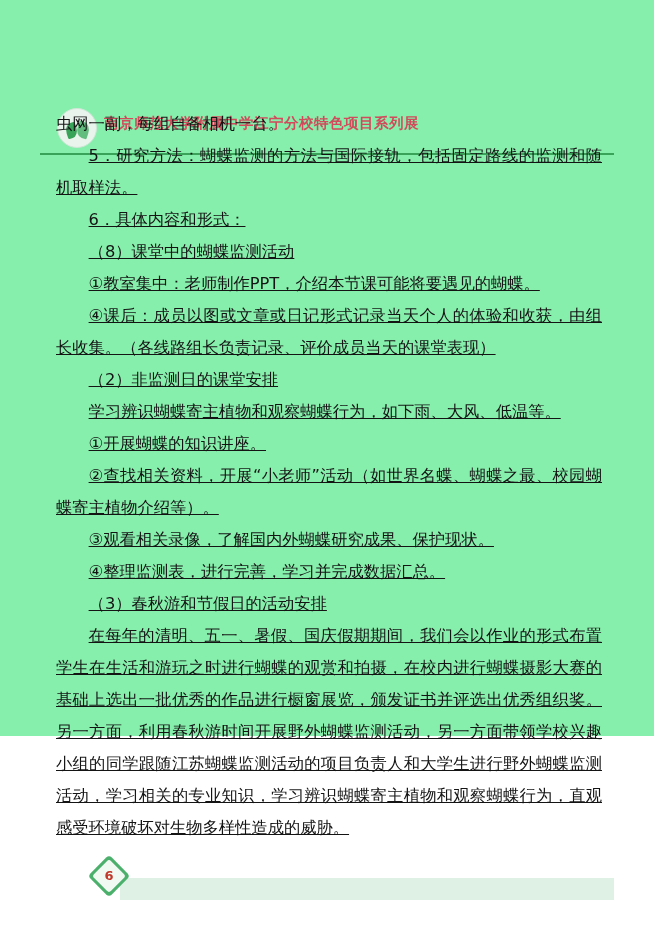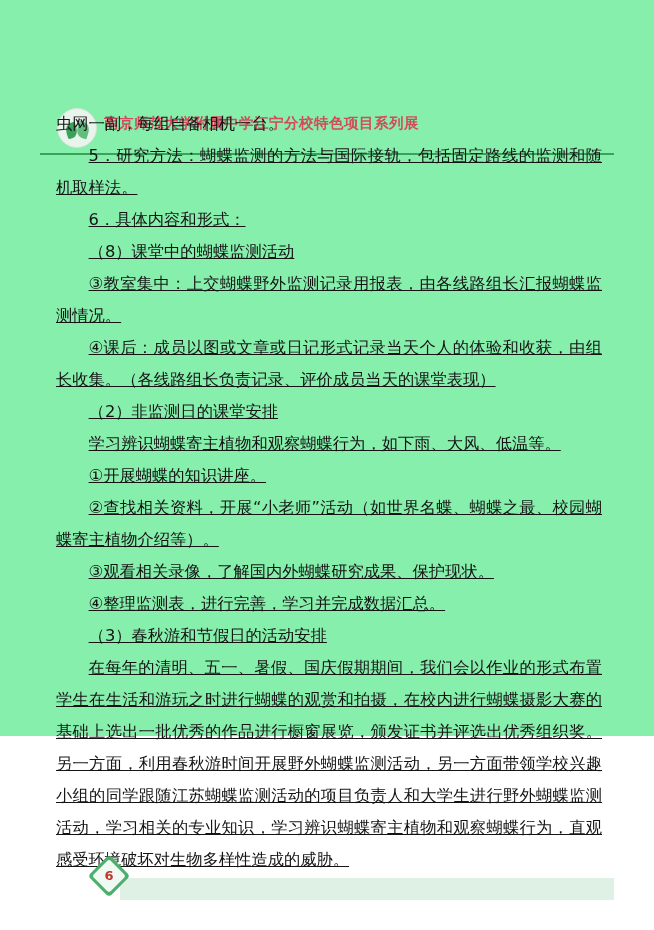--- a/index.html
+++ b/index.html
@@ -169,21 +169,21 @@
     </div>
     <div class="header-title">南京师范大学附属中学江宁分校特色项目系列展</div>
     <div class="header-rule"></div>
   </div>
 
   <div class="content">
     <p class="ind0">虫网一副，每组自备相机一台。</p>
     <p class="ind2">5．研究方法：蝴蝶监测的方法与国际接轨，包括固定路线的监测和随机取样法。</p>
     <p class="ind2">6．具体内容和形式：</p>
     <p class="ind2">（8）课堂中的蝴蝶监测活动</p>
-    <p class="ind2">③教室集中：上交蝴蝶野外监测记录用报表，由各线路组长汇报蝴蝶监测情况。</p>
+    <p class="ind2">①教室集中：老师制作PPT，介绍本节课可能将要遇见的蝴蝶。</p>
     <p class="ind2">④课后：成员以图或文章或日记形式记录当天个人的体验和收获，由组长收集。（各线路组长负责记录、评价成员当天的课堂表现）</p>
     <p class="ind2">（2）非监测日的课堂安排</p>
     <p class="ind2">学习辨识蝴蝶寄主植物和观察蝴蝶行为，如下雨、大风、低温等。</p>
     <p class="ind2">①开展蝴蝶的知识讲座。</p>
     <p class="ind2">②查找相关资料，开展“小老师”活动（如世界名蝶、蝴蝶之最、校园蝴蝶寄主植物介绍等）。</p>
     <p class="ind2">③观看相关录像，了解国内外蝴蝶研究成果、保护现状。</p>
     <p class="ind2">④整理监测表，进行完善，学习并完成数据汇总。</p>
     <p class="ind2">（3）春秋游和节假日的活动安排</p>
     <p class="ind2">在每年的清明、五一、暑假、国庆假期期间，我们会以作业的形式布置学生在生活和游玩之时进行蝴蝶的观赏和拍摄，在校内进行蝴蝶摄影大赛的基础上选出一批优秀的作品进行橱窗展览，颁发证书并评选出优秀组织奖。另一方面，利用春秋游时间开展野外蝴蝶监测活动，另一方面带领学校兴趣小组的同学跟随江苏蝴蝶监测活动的项目负责人和大学生进行野外蝴蝶监测活动，学习相关的专业知识，学习辨识蝴蝶寄主植物和观察蝴蝶行为，直观感受环境破坏对生物多样性造成的威胁。</p>
   </div>

